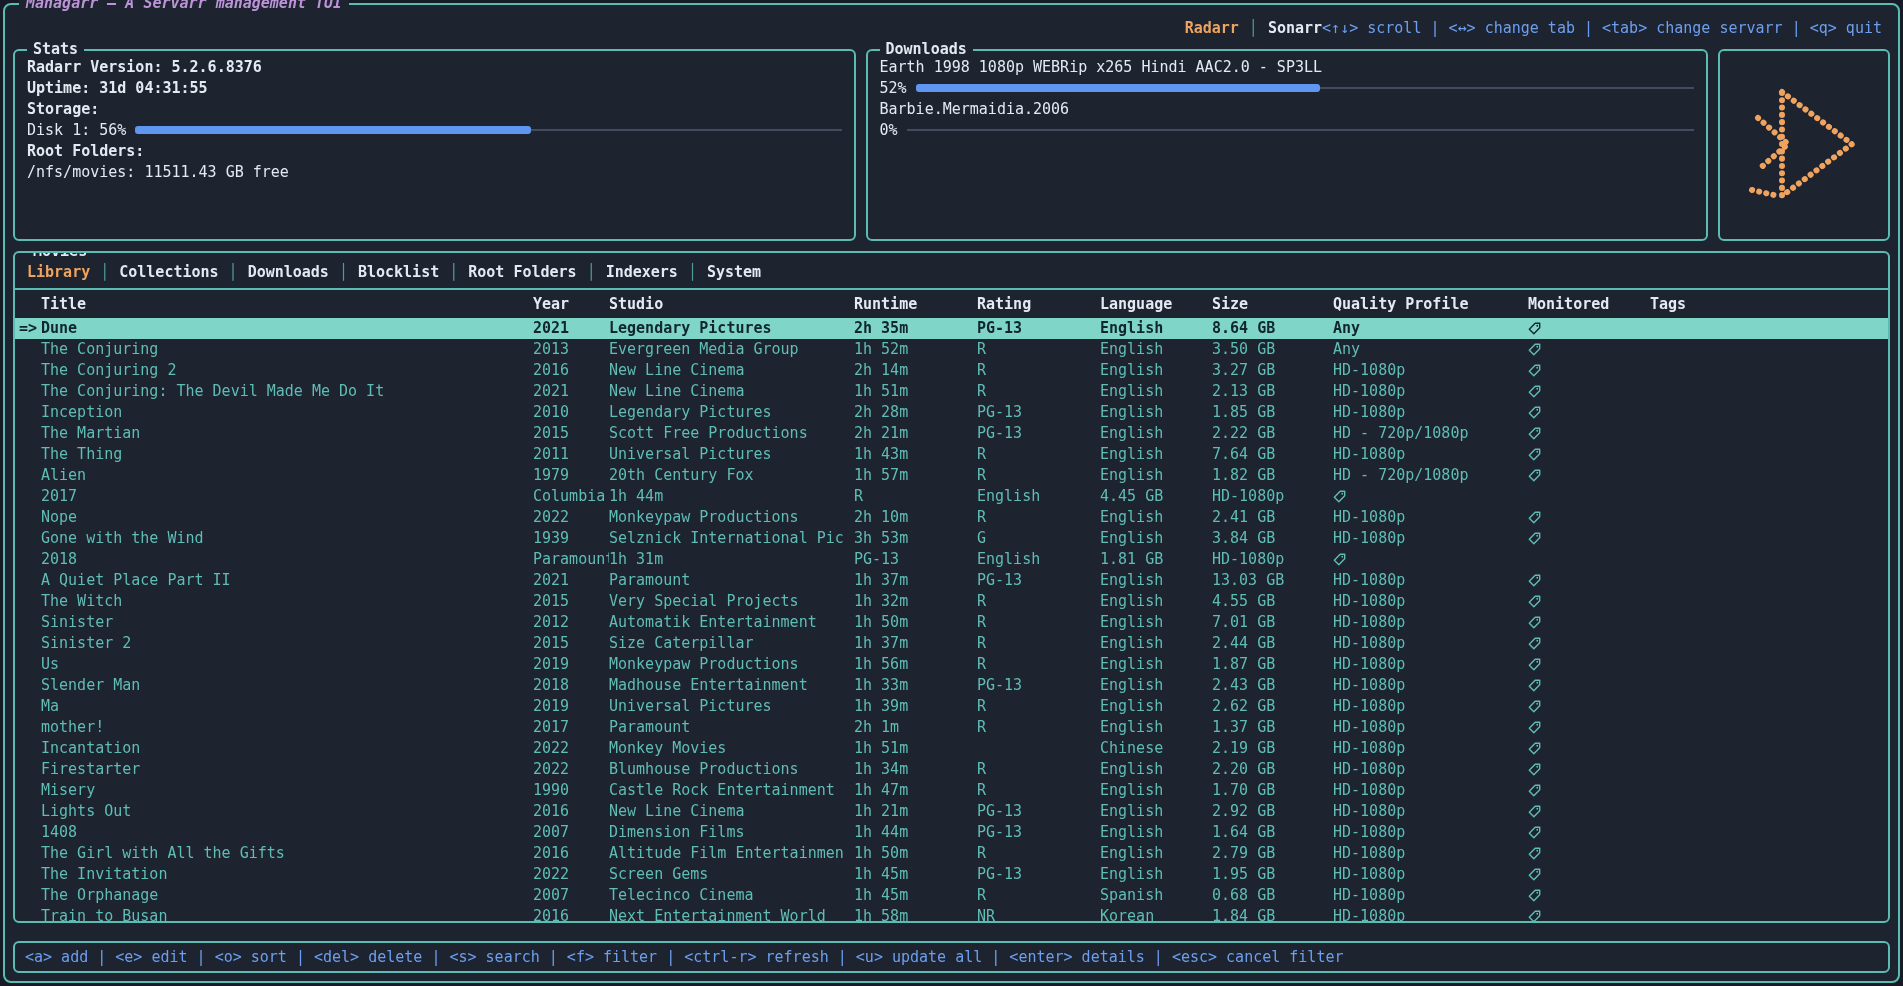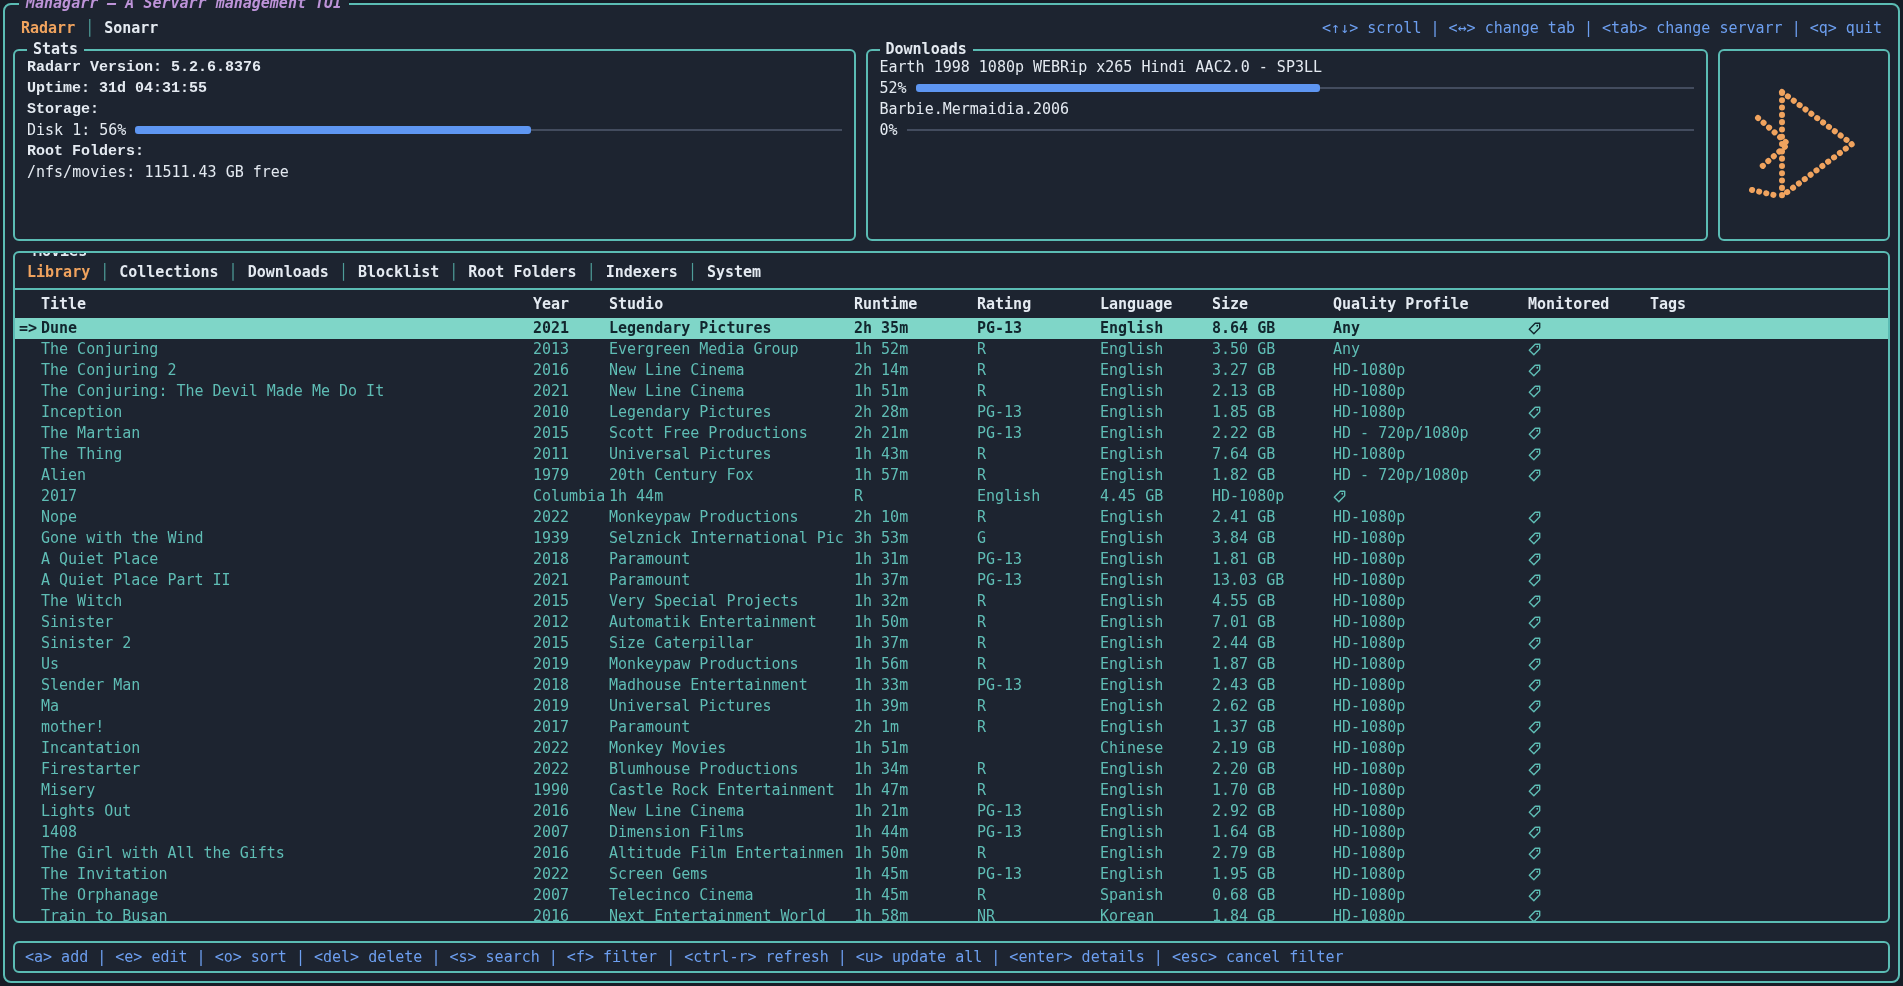--- a/index.html
+++ b/index.html
@@ -25,40 +25,40 @@
   .terminal{
     position:absolute;inset:3px;background:var(--bg);
     border:2px solid var(--teal);border-radius:8px;
     padding:8px;display:flex;flex-direction:column;
   }
   .app-title{
     position:absolute;top:-11px;left:14px;z-index:2;
     background:var(--bg);padding:0 7px;line-height:18px;
     color:var(--purple);font-style:italic;font-weight:bold;white-space:pre;
   }
-  .topbar{display:flex;justify-content:space-between;align-items:center;height:26px;padding:2px 8px 0;}
+  .topbar{display:flex;justify-content:flex-end;align-items:center;height:26px;padding:2px 8px 0;}
   .servarr-tabs{display:flex;align-items:center;font-weight:bold;}
   .tab{cursor:default;}
   .tab.active{color:var(--orange);}
   .tab.inactive{color:var(--white);}
   .tab-sep{color:var(--teal);margin:0 10px;opacity:.8;}
   .top-help{color:var(--blue);white-space:pre;}
 
   .panels{display:flex;gap:10px;height:192px;margin-top:8px;flex:0 0 auto;}
   .panel{position:relative;border:2px solid var(--teal);border-radius:6px;background:var(--bg);box-sizing:border-box;}
   .panel-title{
     position:absolute;top:-11px;left:12px;margin:0;z-index:2;
     background:var(--bg);padding:0 6px;line-height:18px;
     font-size:15px;font-weight:bold;color:var(--white);font-style:normal;
   }
   .stats,.downloads{flex:1;padding:6px 12px 0;}
   .logo-box{flex:0 0 172px;display:flex;align-items:center;justify-content:center;}
 
   .line{line-height:21px;height:21px;white-space:pre;color:var(--white);overflow:hidden;}
-  .bold{font-weight:bold;font-family:Liberation Mono, monospace;}
+  .bold{font-weight:bold;}
   .gauge-line{display:flex;align-items:center;gap:9px;}
   .gauge{position:relative;flex:1;height:21px;}
   .gauge::before{content:"";position:absolute;left:0;right:0;top:50%;margin-top:-1px;height:2px;background:var(--track);}
   .gauge-fill{position:absolute;left:0;top:50%;margin-top:-4px;height:8px;background:var(--fill);border-radius:3px;width:0%;}
 
   .movies{flex:1 1 auto;margin-top:10px;padding:0;display:flex;flex-direction:column;min-height:0;overflow:hidden;}
   .movie-tabs{
     display:flex;align-items:center;height:32px;flex:0 0 auto;
     padding:3px 12px 0;border-bottom:2px solid var(--teal);
     font-weight:bold;color:var(--white);
@@ -211,21 +211,21 @@
               <circle cx="11.4" cy="4.6" r="1.1" fill="currentColor"></circle>
             </svg></span><span class="cell"></span></div>
         <div class="tgrid trow"><span class="cell cell-marker"></span><span class="cell">Nope</span><span class="cell">2022</span><span class="cell">Monkeypaw Productions</span><span class="cell">2h 10m</span><span class="cell">R</span><span class="cell">English</span><span class="cell">2.41 GB</span><span class="cell">HD-1080p</span><span class="cell"><svg class="tag-icon" viewBox="0 0 16 16">
               <path d="M8.8 1.6h5.6v5.6l-7.2 7.2-5.6-5.6z" fill="none" stroke="currentColor" stroke-width="1.7" stroke-linejoin="round"></path>
               <circle cx="11.4" cy="4.6" r="1.1" fill="currentColor"></circle>
             </svg></span><span class="cell"></span></div>
         <div class="tgrid trow"><span class="cell cell-marker"></span><span class="cell">Gone with the Wind</span><span class="cell">1939</span><span class="cell">Selznick International Pic</span><span class="cell">3h 53m</span><span class="cell">G</span><span class="cell">English</span><span class="cell">3.84 GB</span><span class="cell">HD-1080p</span><span class="cell"><svg class="tag-icon" viewBox="0 0 16 16">
               <path d="M8.8 1.6h5.6v5.6l-7.2 7.2-5.6-5.6z" fill="none" stroke="currentColor" stroke-width="1.7" stroke-linejoin="round"></path>
               <circle cx="11.4" cy="4.6" r="1.1" fill="currentColor"></circle>
             </svg></span><span class="cell"></span></div>
-        <div class="tgrid trow"><span class="cell cell-marker"></span><span class="cell">A Quiet Place</span><span class="cell">2018</span><span class="cell">Paramount</span><span class="cell">1h 31m</span><span class="cell">PG-13</span><span class="cell">English</span><span class="cell">1.81 GB</span><span class="cell">HD-1080p</span><span class="cell"><svg class="tag-icon" viewBox="0 0 16 16">
+        <div class="tgrid trow"><span class="cell cell-marker"></span><span class="cell">2018</span><span class="cell">Paramount</span><span class="cell">1h 31m</span><span class="cell">PG-13</span><span class="cell">English</span><span class="cell">1.81 GB</span><span class="cell">HD-1080p</span><span class="cell"><svg class="tag-icon" viewBox="0 0 16 16">
               <path d="M8.8 1.6h5.6v5.6l-7.2 7.2-5.6-5.6z" fill="none" stroke="currentColor" stroke-width="1.7" stroke-linejoin="round"></path>
               <circle cx="11.4" cy="4.6" r="1.1" fill="currentColor"></circle>
             </svg></span><span class="cell"></span></div>
         <div class="tgrid trow"><span class="cell cell-marker"></span><span class="cell">A Quiet Place Part II</span><span class="cell">2021</span><span class="cell">Paramount</span><span class="cell">1h 37m</span><span class="cell">PG-13</span><span class="cell">English</span><span class="cell">13.03 GB</span><span class="cell">HD-1080p</span><span class="cell"><svg class="tag-icon" viewBox="0 0 16 16">
               <path d="M8.8 1.6h5.6v5.6l-7.2 7.2-5.6-5.6z" fill="none" stroke="currentColor" stroke-width="1.7" stroke-linejoin="round"></path>
               <circle cx="11.4" cy="4.6" r="1.1" fill="currentColor"></circle>
             </svg></span><span class="cell"></span></div>
         <div class="tgrid trow"><span class="cell cell-marker"></span><span class="cell">The Witch</span><span class="cell">2015</span><span class="cell">Very Special Projects</span><span class="cell">1h 32m</span><span class="cell">R</span><span class="cell">English</span><span class="cell">4.55 GB</span><span class="cell">HD-1080p</span><span class="cell"><svg class="tag-icon" viewBox="0 0 16 16">
               <path d="M8.8 1.6h5.6v5.6l-7.2 7.2-5.6-5.6z" fill="none" stroke="currentColor" stroke-width="1.7" stroke-linejoin="round"></path>
               <circle cx="11.4" cy="4.6" r="1.1" fill="currentColor"></circle>

